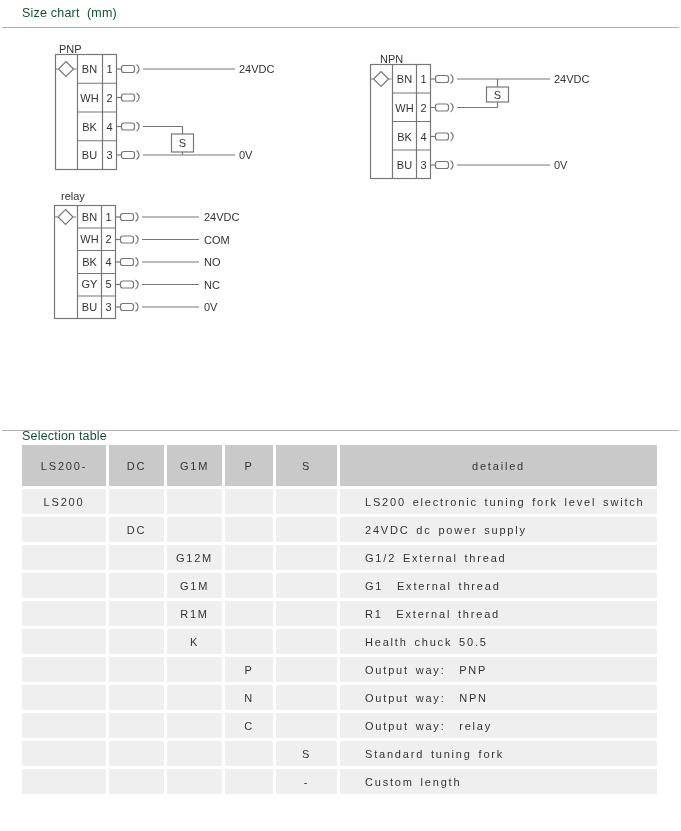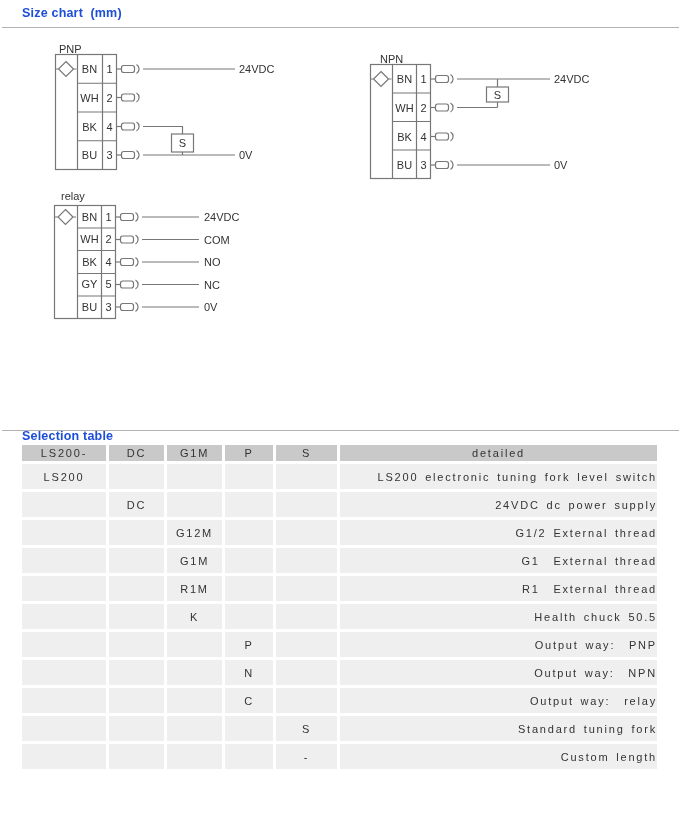--- a/index.html
+++ b/index.html
@@ -1,47 +1,47 @@
 <!DOCTYPE html>
 <html><head>
 <meta charset="utf-8">
 <style>
   html,body{margin:0;padding:0;}
   body{
     width:681px;height:831px;position:relative;background:#ffffff;
     font-family:"Liberation Sans",sans-serif;overflow:hidden;
   }
   .section-title{
-    position:absolute;left:22px;font-size:12.5px;font-weight:bold;
-    color:#1d4ed8;white-space:pre;letter-spacing:.2px;
+    position:absolute;left:22px;font-size:12.5px;font-weight:normal;
+    color:#14532d;white-space:pre;letter-spacing:.2px;
   }
   .rule{
     position:absolute;left:2px;width:677px;height:0;
     border-top:1px solid #b2b2b2;
   }
   .diagram{position:absolute;padding-left:17px;}
   svg text{
     font-family:"Liberation Sans",sans-serif;font-size:11px;fill:#333333;
   }
   svg .stroked{stroke:#777777;stroke-width:1.2;fill:none;}
   svg .whitefill{fill:#ffffff;stroke:#777777;stroke-width:1.2;}
   table.sel{
     position:absolute;left:19px;top:442px;
     border-collapse:separate;border-spacing:3px;table-layout:fixed;
   }
   table.sel th{
-    background:#c9c9c9;height:16px;font-weight:normal;font-size:11px;
+    background:#c9c9c9;height:41px;font-weight:normal;font-size:11px;
     color:#333333;letter-spacing:1.8px;word-spacing:2px;text-align:center;padding:0;
   }
   table.sel td{
     background:#efefef;height:25px;font-size:11px;color:#333333;
     letter-spacing:1.8px;word-spacing:2px;text-align:center;padding:0;
     white-space:pre;overflow:hidden;
   }
-  table.sel td.detail{text-align:right;padding-left:10px;}
+  table.sel td.detail{text-align:left;padding-left:25px;}
 </style>
 </head>
 <body>
 
 <div class="section-title" style="top:6px">Size chart  (mm)</div>
 <div class="rule" style="top:27px"></div>
 
 <div class="diagram" style="left:0;top:40px">
   <svg width="300" height="160" viewBox="0 0 300 160">
     <text x="42" y="13">PNP</text>

